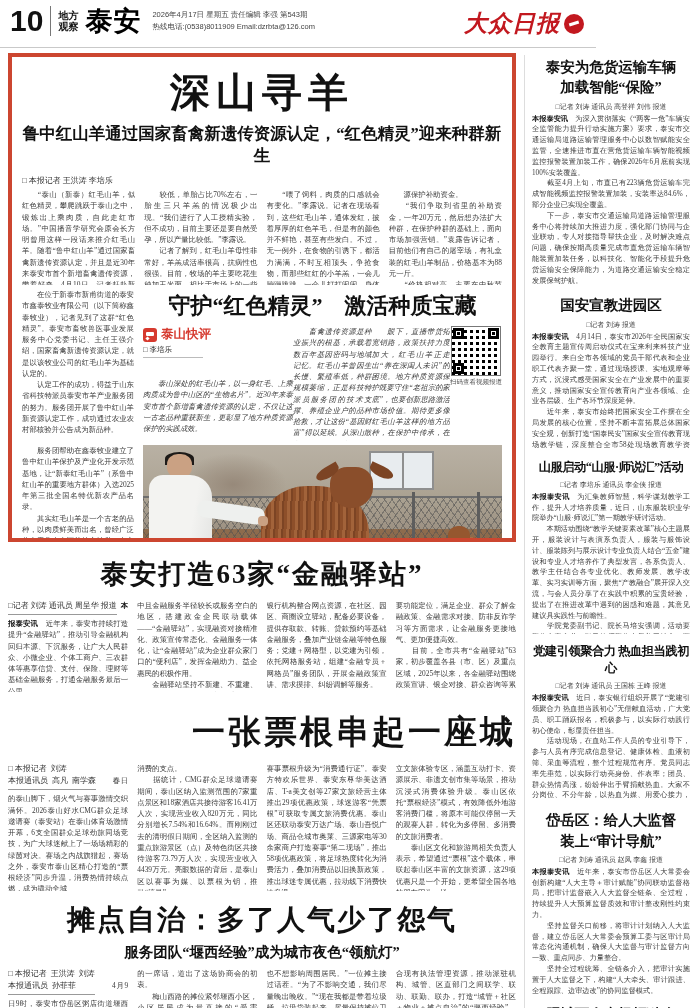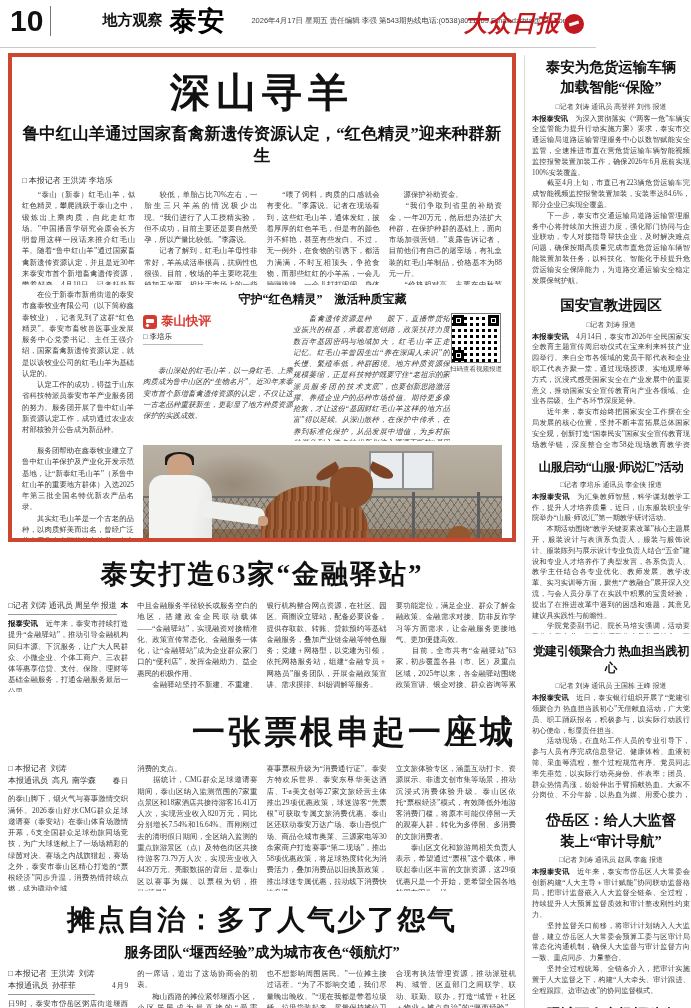--- a/index.html
+++ b/index.html
@@ -3,45 +3,45 @@
 <meta charset="utf-8">
 <style>
   html,body{margin:0;padding:0;background:#e9e9e9;}
   .page{position:relative;width:691px;height:1008px;margin:0 auto;background:#ffffff;
         font-family:"Liberation Serif","DejaVu Serif",serif;color:#222;overflow:hidden;}
   
   .hdr{position:absolute;left:0;top:0;width:596px;height:47px;border-bottom:1px solid #c9c9c9;background:#fff;}
   .hdr-left{position:absolute;left:10px;top:6px;display:flex;align-items:center;gap:7px;}
   .pagenum{font-size:30px;font-weight:bold;font-family:"Liberation Sans",sans-serif;color:#111;line-height:1;}
   .hdr-sep{width:1px;height:30px;background:#777;}
-  .sec2{display:flex;flex-direction:row;font-size:15px;line-height:1.15;font-weight:bold;color:#111;margin-left:44px;}
+  .sec2{display:flex;flex-direction:column;font-size:10px;line-height:1.15;font-weight:bold;color:#111;}
   .edname{font-size:27px;font-weight:bold;letter-spacing:1px;color:#000;line-height:1;}
-  .hdr-meta{display:flex;flex-direction:row;font-size:7.5px;color:#444;line-height:1.6;
-            font-family:"Liberation Sans",sans-serif;margin-left:19px;}
+  .hdr-meta{display:flex;flex-direction:column;font-size:7.5px;color:#444;line-height:1.6;
+            font-family:"Liberation Sans",sans-serif;margin-left:4px;}
   .masthead{position:absolute;right:12px;top:8px;display:flex;align-items:center;gap:4px;}
   .mast-txt{font-size:23px;font-weight:bold;font-style:italic;color:#c2181f;letter-spacing:1px;
             font-family:"Liberation Serif",serif;}
   .seal{width:20px;height:20px;border-radius:50%;background:#c2181f;position:relative;}
   .seal::after{content:"";position:absolute;left:5px;top:8px;width:10px;height:3px;background:#fff;transform:rotate(-18deg);}
   
   .leftcol{position:absolute;left:8px;top:53px;width:508px;}
   .rightcol{position:absolute;left:524px;top:55px;width:158px;border-left:1px solid #ddd;padding-left:7px;}
   
   .redbox{border:4px solid #cc4630;padding:8px 10px 14px 10px;height:489px;box-sizing:border-box;overflow:hidden;}
   .lead-hl{text-align:center;font-size:40px;font-weight:bold;letter-spacing:6px;color:#111;margin:6px 0 8px 0;line-height:1.1;}
   .lead-sub{text-align:center;font-size:16.5px;font-weight:bold;color:#111;margin-bottom:8px;}
   .byline{font-size:8px;color:#333;margin-bottom:3px;}
   .cols4{display:flex;gap:9px;}
   .col{flex:1;overflow:hidden;}
   .body-text{font-size:7.4px;line-height:1.52;text-align:justify;white-space:pre-wrap;color:#3b3b3b;}
   .rowA{height:96px;overflow:hidden;margin-top:2px;}
   .rowB{display:flex;gap:9px;height:152px;overflow:hidden;margin-top:4px;}
   .rowB .c1{width:112px;flex:none;overflow:hidden;}
   .rowB .rest{flex:1;overflow:hidden;}
-  .guard-hl{text-align:center;font-size:12px;font-weight:bold;color:#111;margin:2px 0 5px 0;}
+  .guard-hl{text-align:center;font-size:22px;font-weight:bold;color:#111;margin:2px 0 5px 0;}
   .guard-flex{display:flex;gap:0;}
   .inset{width:150px;flex:none;}
   .tk-head{display:flex;align-items:center;gap:4px;margin-bottom:2px;}
   .tk-icon{width:14px;height:14px;background:#d63a2f;border-radius:3px;position:relative;flex:none;}
   .tk-icon::before{content:"";position:absolute;left:3px;top:4px;width:8px;height:4px;background:#fff;border-radius:1px;}
   .tk-icon::after{content:"";position:absolute;left:3px;bottom:2px;width:3px;height:3px;background:#fff;transform:rotate(45deg);}
   .tk-title{font-size:12.5px;font-weight:bold;color:#d63a2f;}
   .tk-author{font-size:7.5px;color:#333;border-bottom:1px solid #bbb;padding-bottom:2px;margin-bottom:20px;width:60px;}
   .kai{font-style:italic;}
   .guard-col{flex:1;overflow:hidden;}

